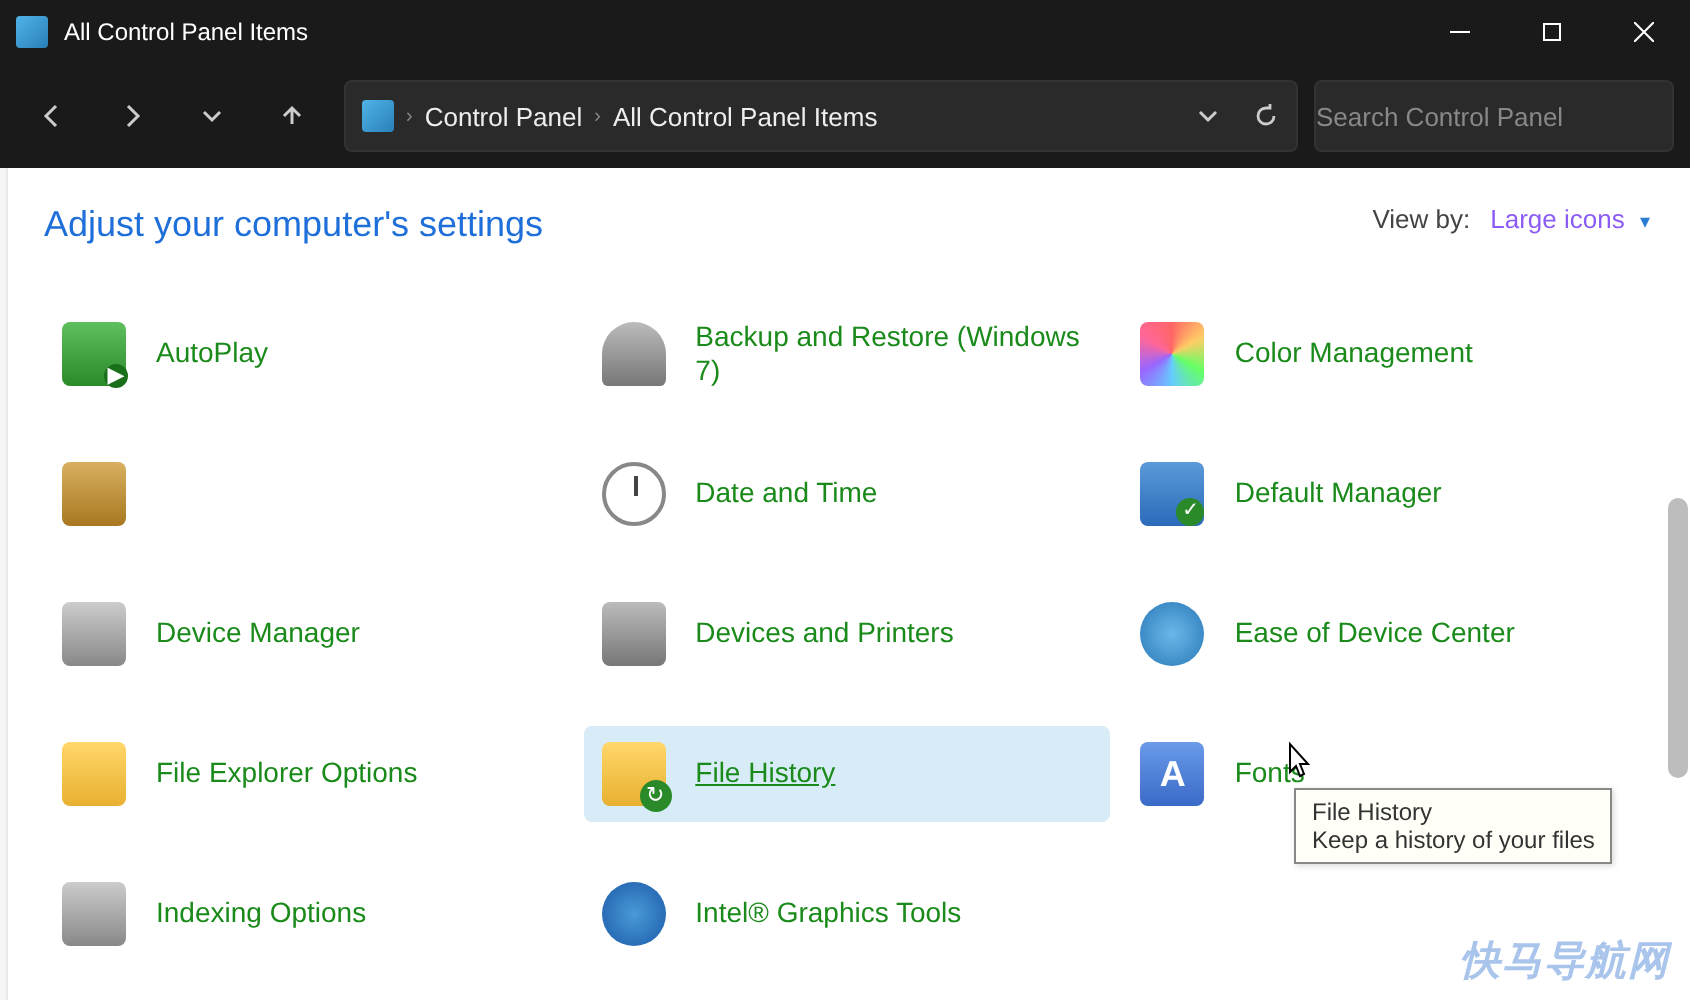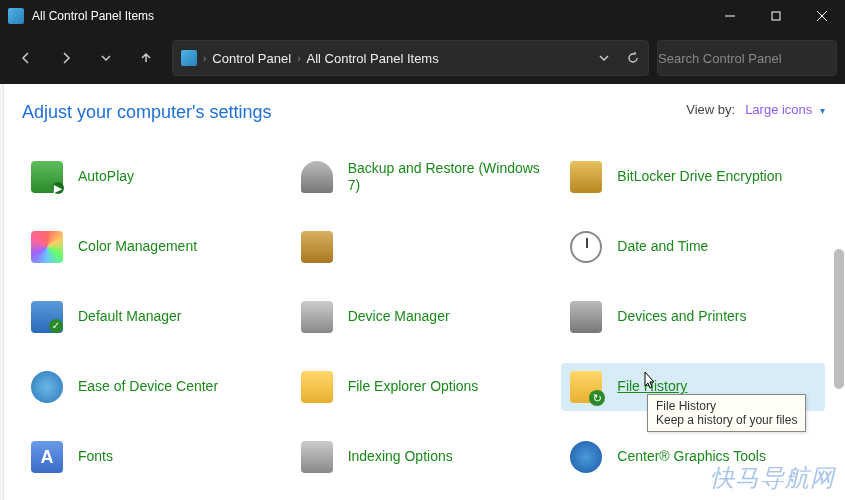--- a/index.html
+++ b/index.html
@@ -181,23 +181,23 @@
   left: 641px;
   top: 370px;
   z-index: 11;
   pointer-events: none;
 }
 
 .watermark {
   position: absolute;
   right: 10px;
   bottom: 6px;
-  font-size: 24px;
+  font-size: 20px;
   font-style: italic;
-  font-weight: 400;
+  font-weight: 700;
   color: rgba(100,150,220,0.55);
   letter-spacing: 1px;
   z-index: 5;
   pointer-events: none;
 }
 
 
 .ico { width:32px; height:32px; border-radius:4px; display:flex; align-items:center; justify-content:center; }
 .i-autoplay { background: linear-gradient(#5fbf5f,#2a8a2a); position:relative; }
 .i-autoplay::after{content:"▶"; color:#fff; font-size:11px; position:absolute; bottom:-1px; right:-1px; background:#1a6f1a; border-radius:50%; width:12px; height:12px; line-height:12px; text-align:center;}
@@ -313,26 +313,20 @@
           <div class="label">AutoPlay</div>
         </div>
         <div class="item">
           <div class="icon">
             <div class="ico i-backup"></div>
           </div>
           <div class="label">Backup and Restore (Windows 7)</div>
         </div>
         <div class="item">
           <div class="icon">
-            <div class="ico i-bitlocker"></div>
-          </div>
-          <div class="label">BitLocker Drive Encryption</div>
-        </div>
-        <div class="item">
-          <div class="icon">
             <div class="ico i-color"></div>
           </div>
           <div class="label">Color Management</div>
         </div>
         <div class="item">
           <div class="icon">
             <div class="ico i-cred"></div>
           </div>
         </div>
         <div class="item">
@@ -386,21 +380,21 @@
         <div class="item">
           <div class="icon">
             <div class="ico i-index"></div>
           </div>
           <div class="label">Indexing Options</div>
         </div>
         <div class="item">
           <div class="icon">
             <div class="ico i-intel"></div>
           </div>
-          <div class="label">Center® Graphics Tools</div>
+          <div class="label">Intel® Graphics Tools</div>
         </div>
       </div>
 
   </div>
   <div class="scrollbar"></div>
 </div>
 
 <div class="tooltip">
   <span class="tooltip-title">File History</span>
   <span class="tooltip-desc">Keep a history of your files</span>

